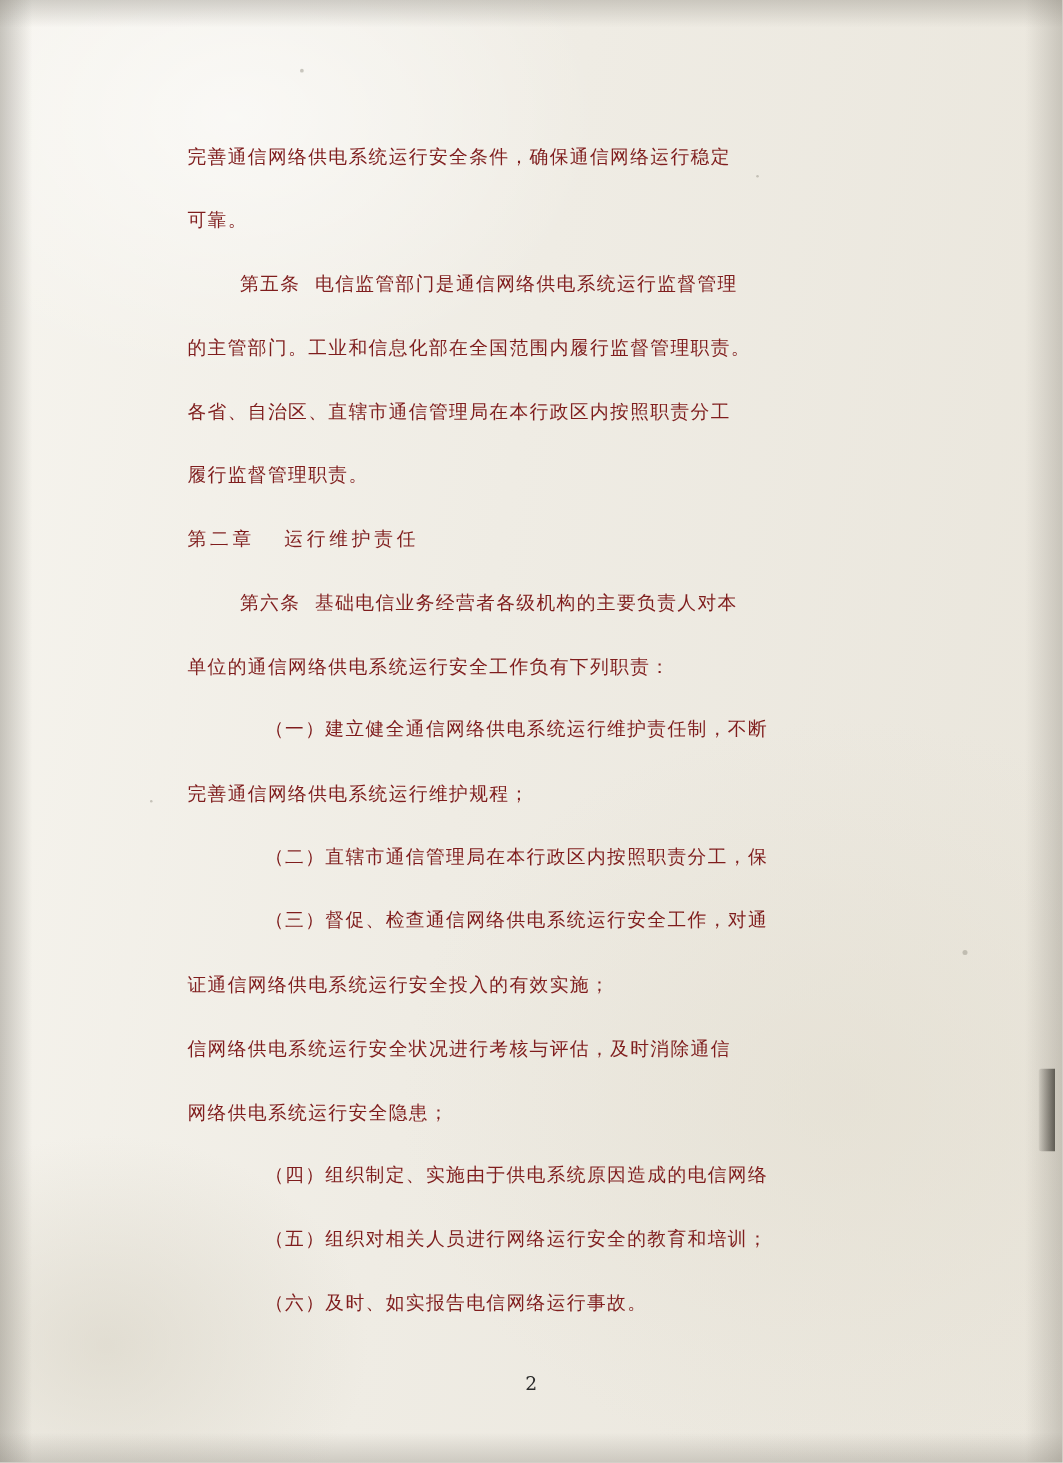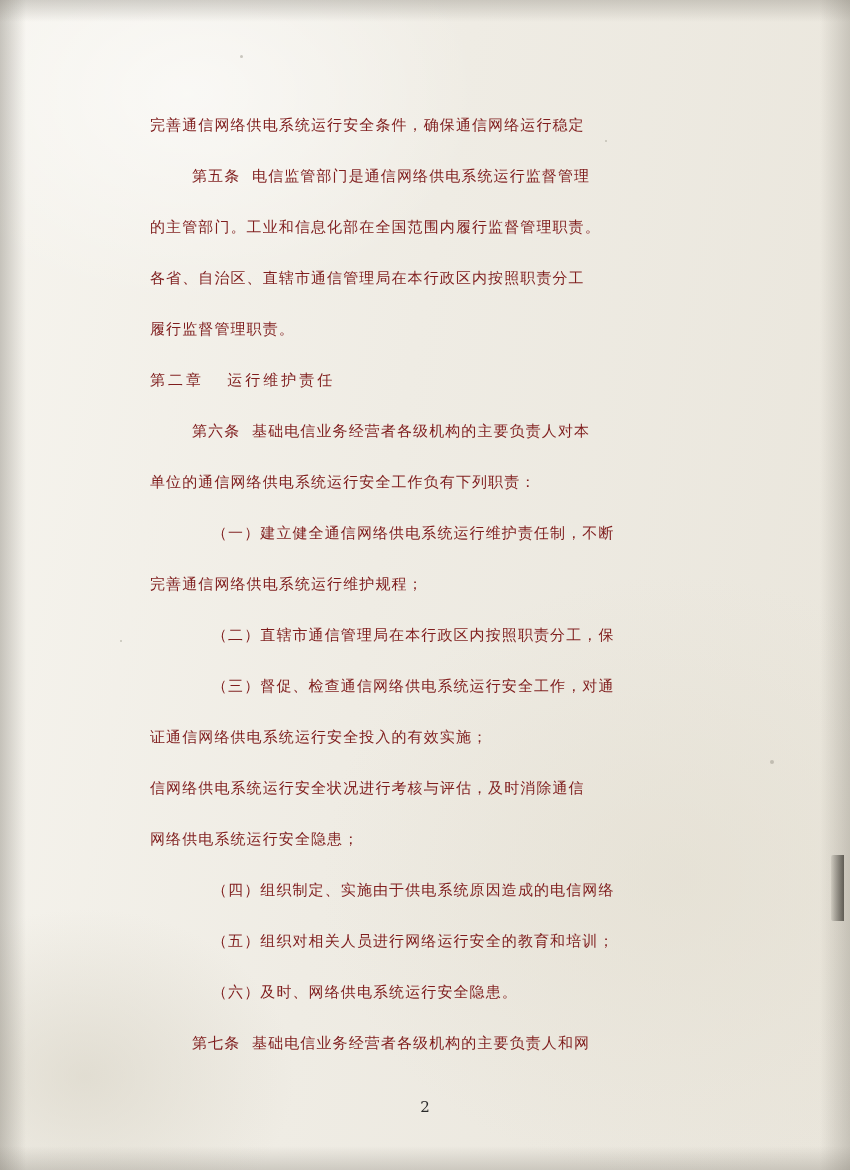--- a/index.html
+++ b/index.html
@@ -113,35 +113,35 @@
   <div class="dark-mark"></div>
 
   <div class="speck" style="left:240px; top:55px; width:3px; height:3px;"></div>
   <div class="speck" style="left:605px; top:140px; width:2px; height:2px;"></div>
   <div class="speck" style="left:770px; top:760px; width:4px; height:4px;"></div>
   <div class="speck" style="left:120px; top:640px; width:2px; height:2px;"></div>
   <div class="speck" style="left:430px; top:1040px; width:2px; height:2px;"></div>
 
   <div class="content">
     <div class="line">完善通信网络供电系统运行安全条件，确保通信网络运行稳定</div>
+    <div class="line">可靠。</div>
     <div class="line indent-1">第五条  电信监管部门是通信网络供电系统运行监督管理</div>
     <div class="line">的主管部门。工业和信息化部在全国范围内履行监督管理职责。</div>
     <div class="line">各省、自治区、直辖市通信管理局在本行政区内按照职责分工</div>
     <div class="line">履行监督管理职责。</div>
     <div class="line center heading">第二章   运行维护责任</div>
     <div class="line indent-1">第六条  基础电信业务经营者各级机构的主要负责人对本</div>
     <div class="line">单位的通信网络供电系统运行安全工作负有下列职责：</div>
     <div class="line indent-2">（一）建立健全通信网络供电系统运行维护责任制，不断</div>
     <div class="line">完善通信网络供电系统运行维护规程；</div>
     <div class="line indent-2">（二）直辖市通信管理局在本行政区内按照职责分工，保</div>
     <div class="line indent-2">（三）督促、检查通信网络供电系统运行安全工作，对通</div>
     <div class="line">证通信网络供电系统运行安全投入的有效实施；</div>
     <div class="line">信网络供电系统运行安全状况进行考核与评估，及时消除通信</div>
     <div class="line">网络供电系统运行安全隐患；</div>
     <div class="line indent-2">（四）组织制定、实施由于供电系统原因造成的电信网络</div>
     <div class="line indent-2">（五）组织对相关人员进行网络运行安全的教育和培训；</div>
-    <div class="line indent-2">（六）及时、网络供电系统运行安全隐患。</div>
-    <div class="line indent-1">第七条  基础电信业务经营者各级机构的主要负责人和网</div>
+    <div class="line indent-2">（六）及时、如实报告电信网络运行事故。</div>
 
   </div>
 
   <div class="page-number">2</div>
 </div>
 
 </body></html>

